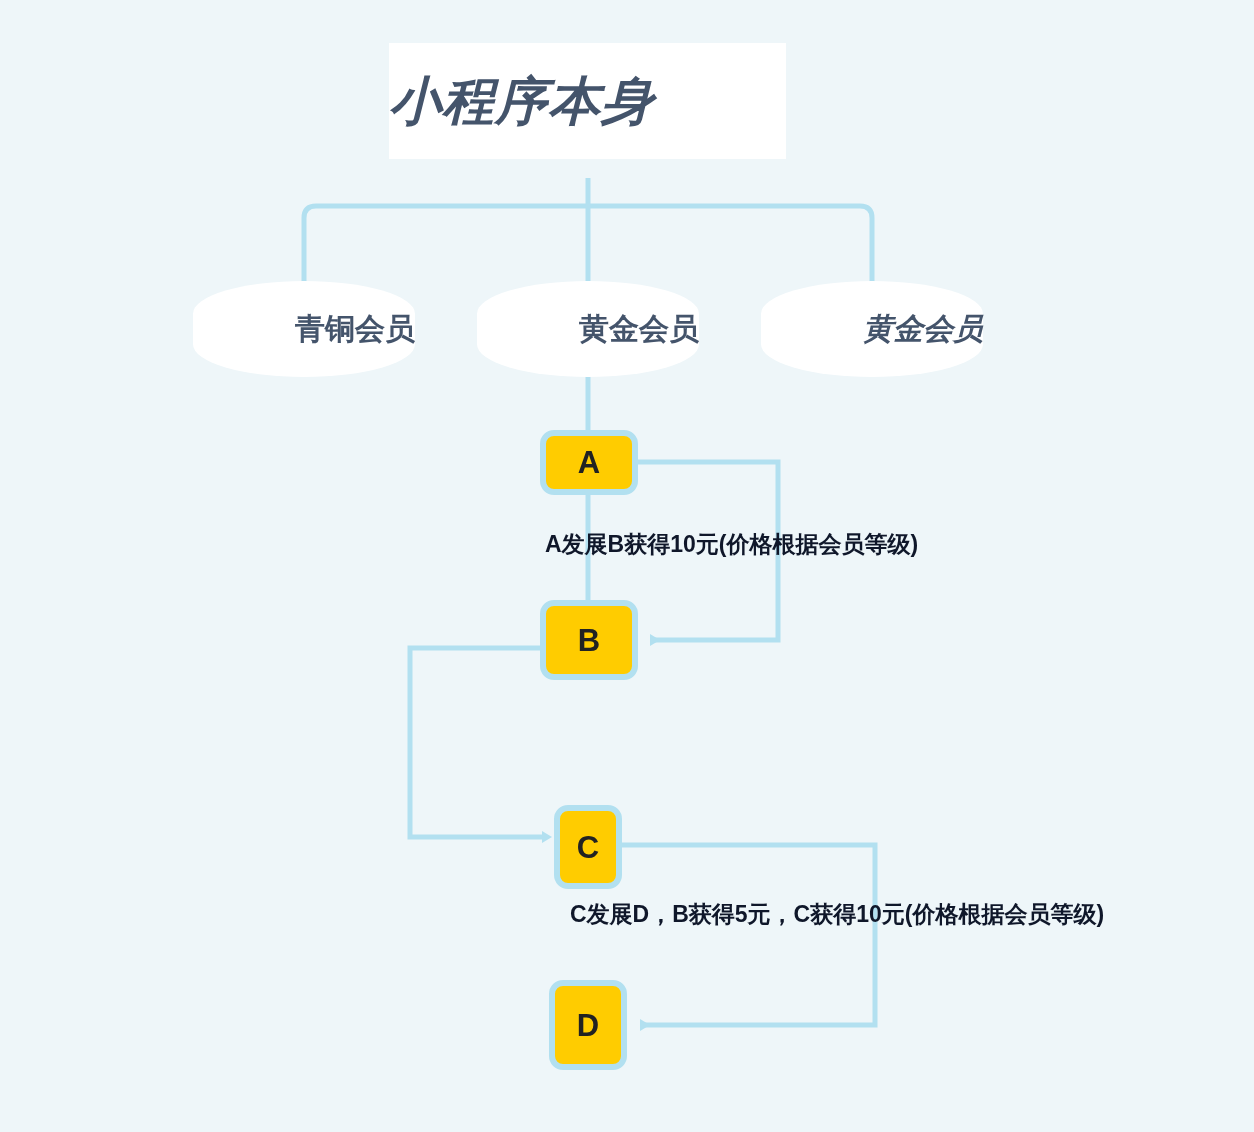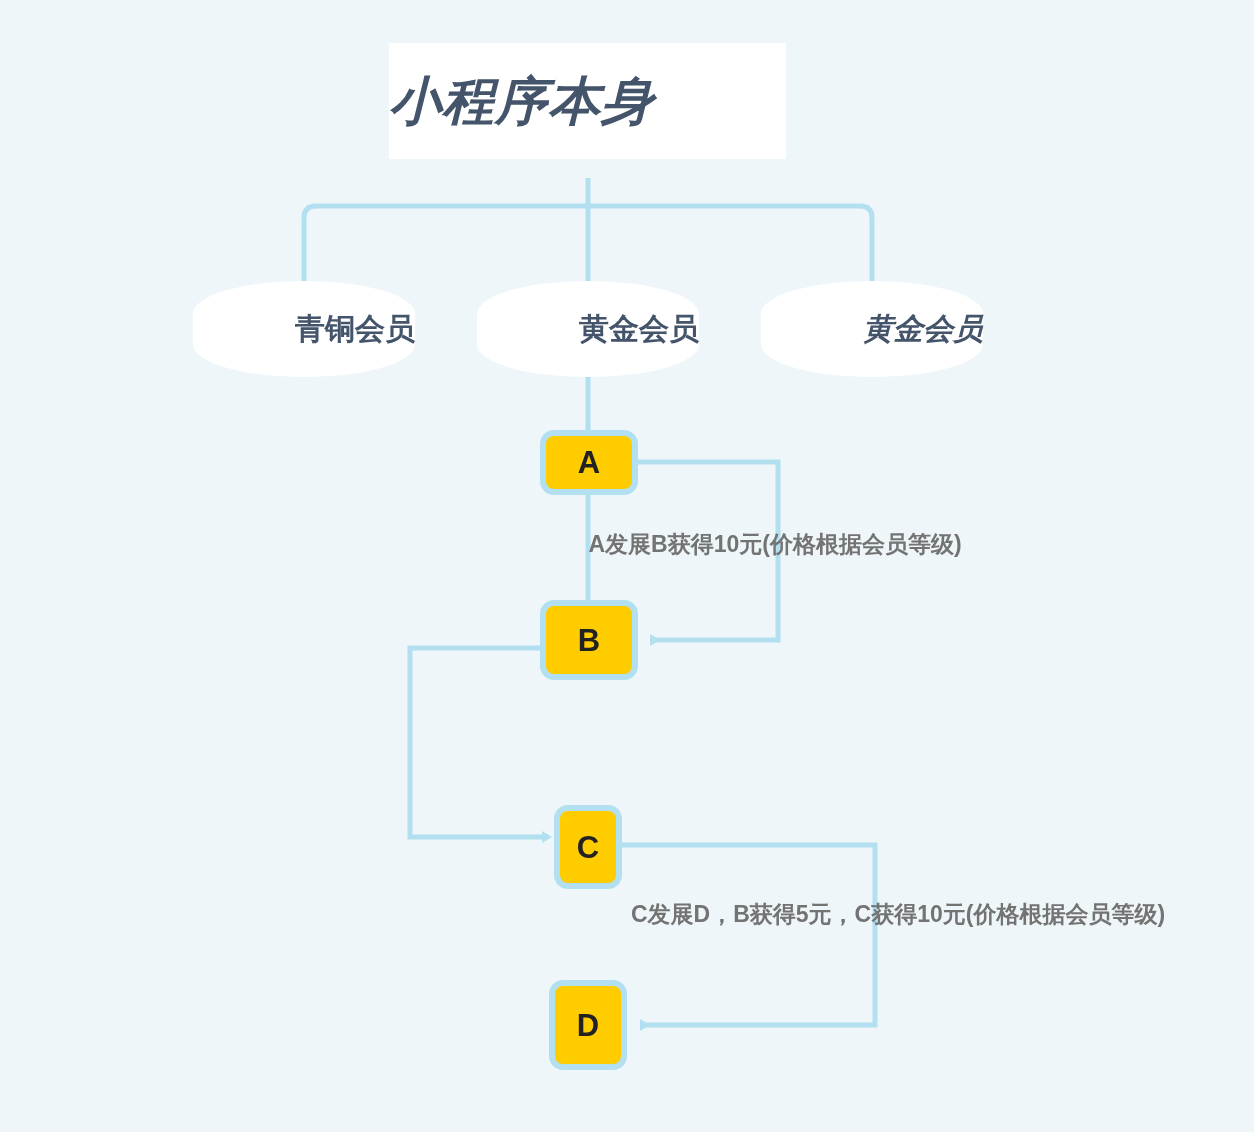--- a/index.html
+++ b/index.html
@@ -87,29 +87,29 @@
     line-height: 1;
   }
   .member-a { left: 540px; top: 430px; width: 98px; height: 65px; }
   .member-b { left: 540px; top: 600px; width: 98px; height: 80px; }
   .member-c { left: 554px; top: 805px; width: 68px; height: 84px; }
   .member-d { left: 549px; top: 980px; width: 78px; height: 90px; }
 
   
   .caption {
     position: absolute;
-    color: #737373;
+    color: #0f172a;
     font-size: 23px;
     font-weight: 700;
     line-height: 1.42;
-    text-align: center;
+    text-align: left;
   }
   .caption-ab { left: 545px; top: 528px; width: 460px; }
   .caption-bc { left: 110px; top: 708px; width: 598px; }
-  .caption-cd { left: 598px; top: 898px; width: 600px; }
+  .caption-cd { left: 570px; top: 898px; width: 600px; }
 </style>
 </head>
 <body>
 
 <div id="stage">
 
   <svg id="wires" viewBox="0 0 1254 1132" xmlns="http://www.w3.org/2000/svg">
     <defs>
       <marker id="arrowL" markerWidth="12" markerHeight="12" refX="10" refY="6" orient="auto" markerUnits="userSpaceOnUse">
         <path d="M10,0 L10,12 L0,6 Z" fill="#b2e0f0"></path>

